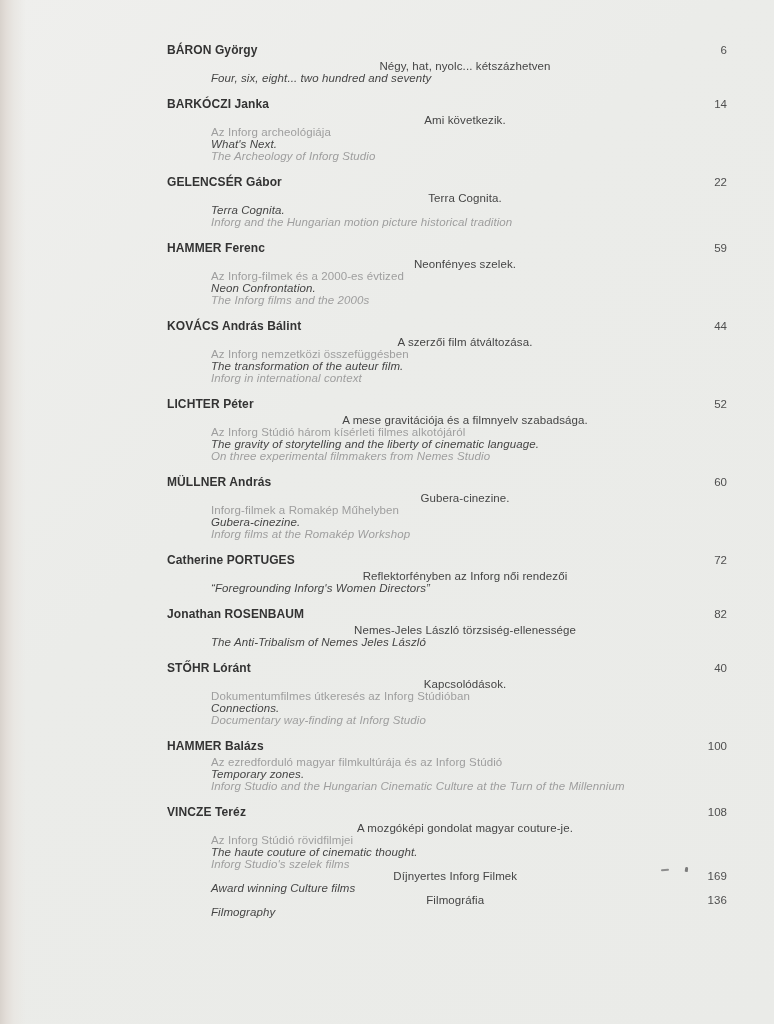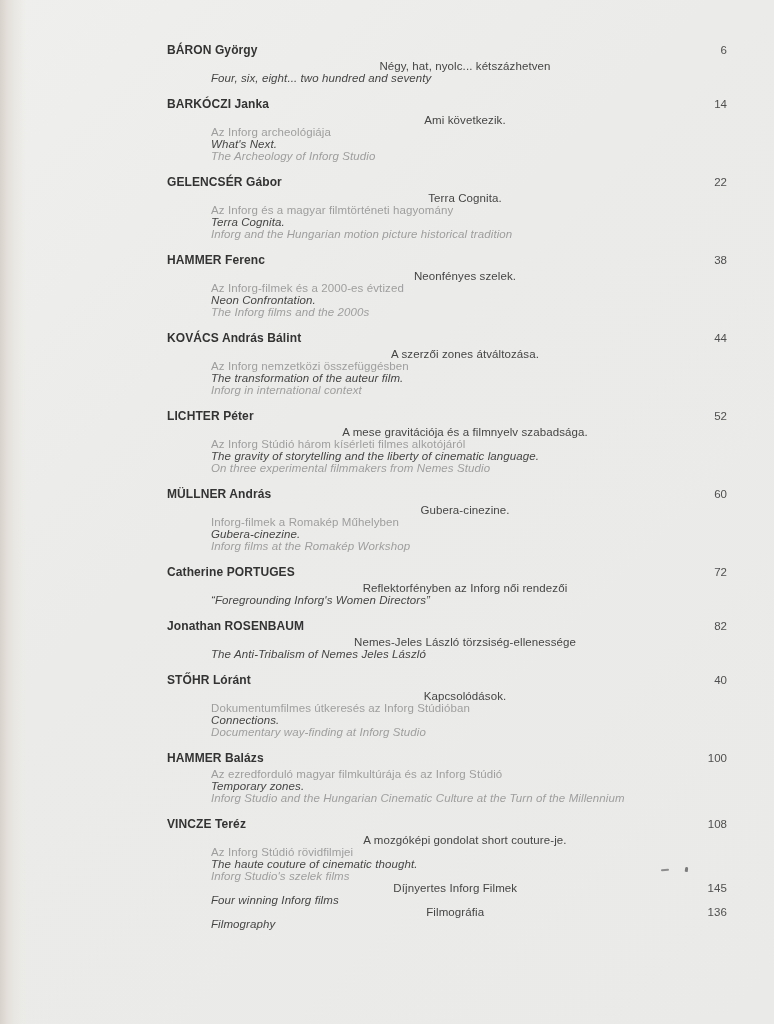--- a/index.html
+++ b/index.html
@@ -93,35 +93,32 @@
       </div>
       <div class="entry">
         <div class="entry-head">
           <span class="author">GELENCSÉR Gábor</span>
           <span class="pagenum">22</span>
         </div>
         <div class="lines">
           <div class="line hu-title">
             <span class="t">Terra Cognita.</span>
           </div>
-          <div class="line hu-sub">
-            <span class="t">Az Inforg és a magyar filmtörténeti hagyomány</span>
-          </div>
           <div class="line en-title">
             <span class="t">Terra Cognita.</span>
           </div>
           <div class="line en-sub">
             <span class="t">Inforg and the Hungarian motion picture historical tradition</span>
           </div>
         </div>
       </div>
       <div class="entry">
         <div class="entry-head">
           <span class="author">HAMMER Ferenc</span>
-          <span class="pagenum">38</span>
+          <span class="pagenum">59</span>
         </div>
         <div class="lines">
           <div class="line hu-title">
             <span class="t">Neonfényes szelek.</span>
           </div>
           <div class="line hu-sub">
             <span class="t">Az Inforg-filmek és a 2000-es évtized</span>
           </div>
           <div class="line en-title">
             <span class="t">Neon Confrontation.</span>
@@ -131,21 +128,21 @@
           </div>
         </div>
       </div>
       <div class="entry">
         <div class="entry-head">
           <span class="author">KOVÁCS András Bálint</span>
           <span class="pagenum">44</span>
         </div>
         <div class="lines">
           <div class="line hu-title">
-            <span class="t">A szerzői zones átváltozása.</span>
+            <span class="t">A szerzői film átváltozása.</span>
           </div>
           <div class="line hu-sub">
             <span class="t">Az Inforg nemzetközi összefüggésben</span>
           </div>
           <div class="line en-title">
             <span class="t">The transformation of the auteur film.</span>
           </div>
           <div class="line en-sub">
             <span class="t">Inforg in international context</span>
           </div>
@@ -256,37 +253,37 @@
           </div>
         </div>
       </div>
       <div class="entry">
         <div class="entry-head">
           <span class="author">VINCZE Teréz</span>
           <span class="pagenum">108</span>
         </div>
         <div class="lines">
           <div class="line hu-title">
-            <span class="t">A mozgóképi gondolat short couture-je.</span>
+            <span class="t">A mozgóképi gondolat magyar couture-je.</span>
           </div>
           <div class="line hu-sub">
             <span class="t">Az Inforg Stúdió rövidfilmjei</span>
           </div>
           <div class="line en-title">
             <span class="t">The haute couture of cinematic thought.</span>
           </div>
           <div class="line en-sub">
             <span class="t">Inforg Studio's szelek films</span>
           </div>
           <div class="line hu-title">
             <span class="t">Díjnyertes Inforg Filmek</span>
-            <span class="pagenum">145</span>
-          </div>
-          <div class="line en-title">
-            <span class="t">Four winning Inforg films</span>
+            <span class="pagenum">169</span>
+          </div>
+          <div class="line en-title">
+            <span class="t">Award winning Culture films</span>
           </div>
           <div class="line hu-title">
             <span class="t">Filmográfia</span>
             <span class="pagenum">136</span>
           </div>
           <div class="line en-title">
             <span class="t">Filmography</span>
           </div>
         </div>
       </div>

